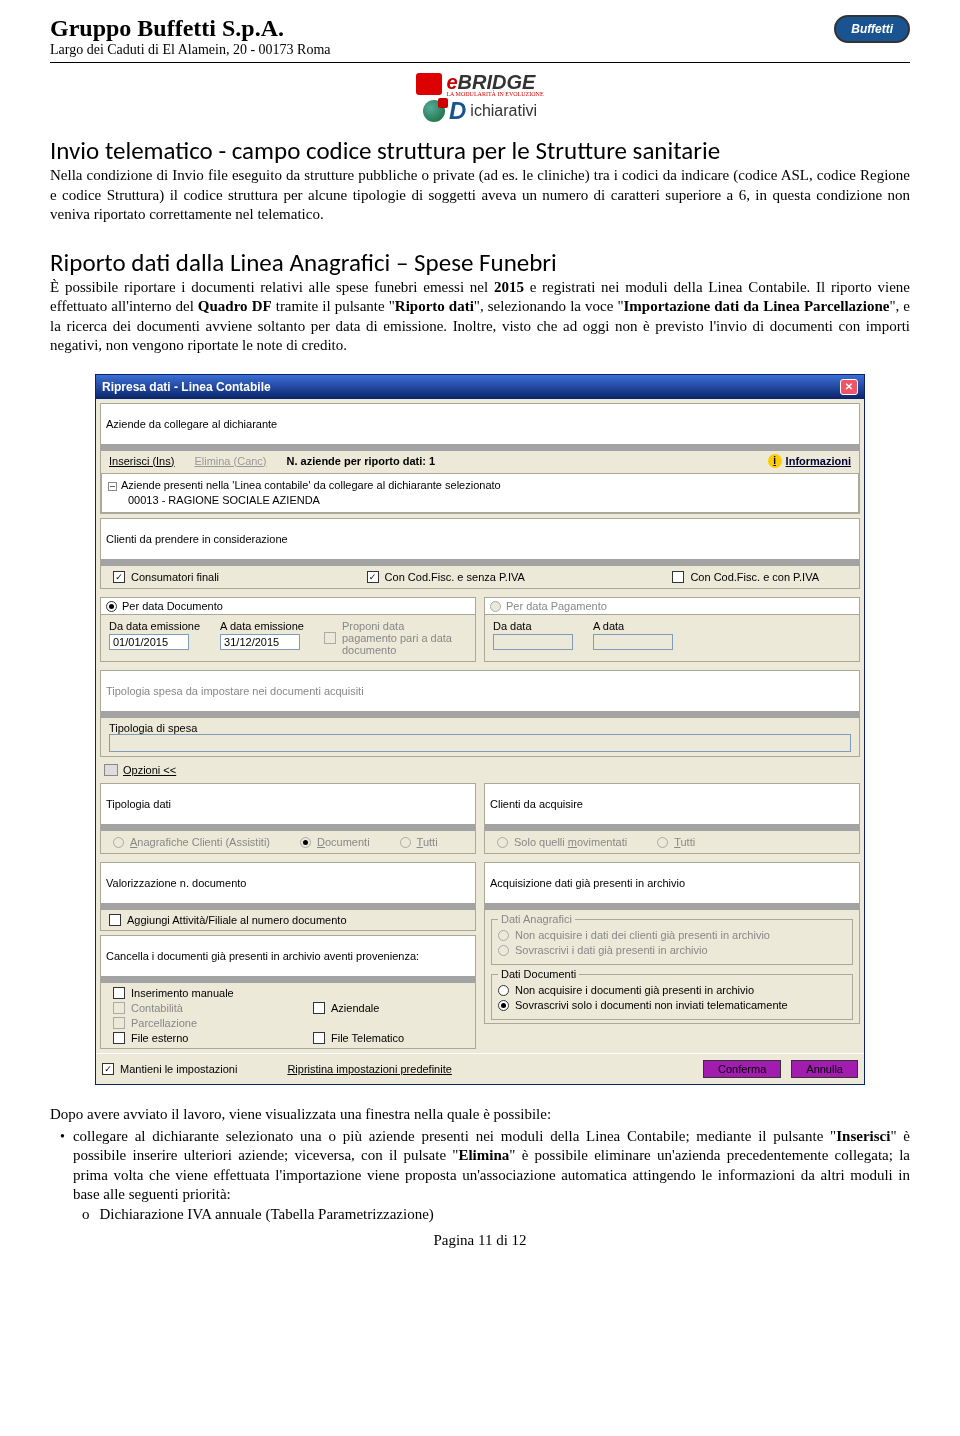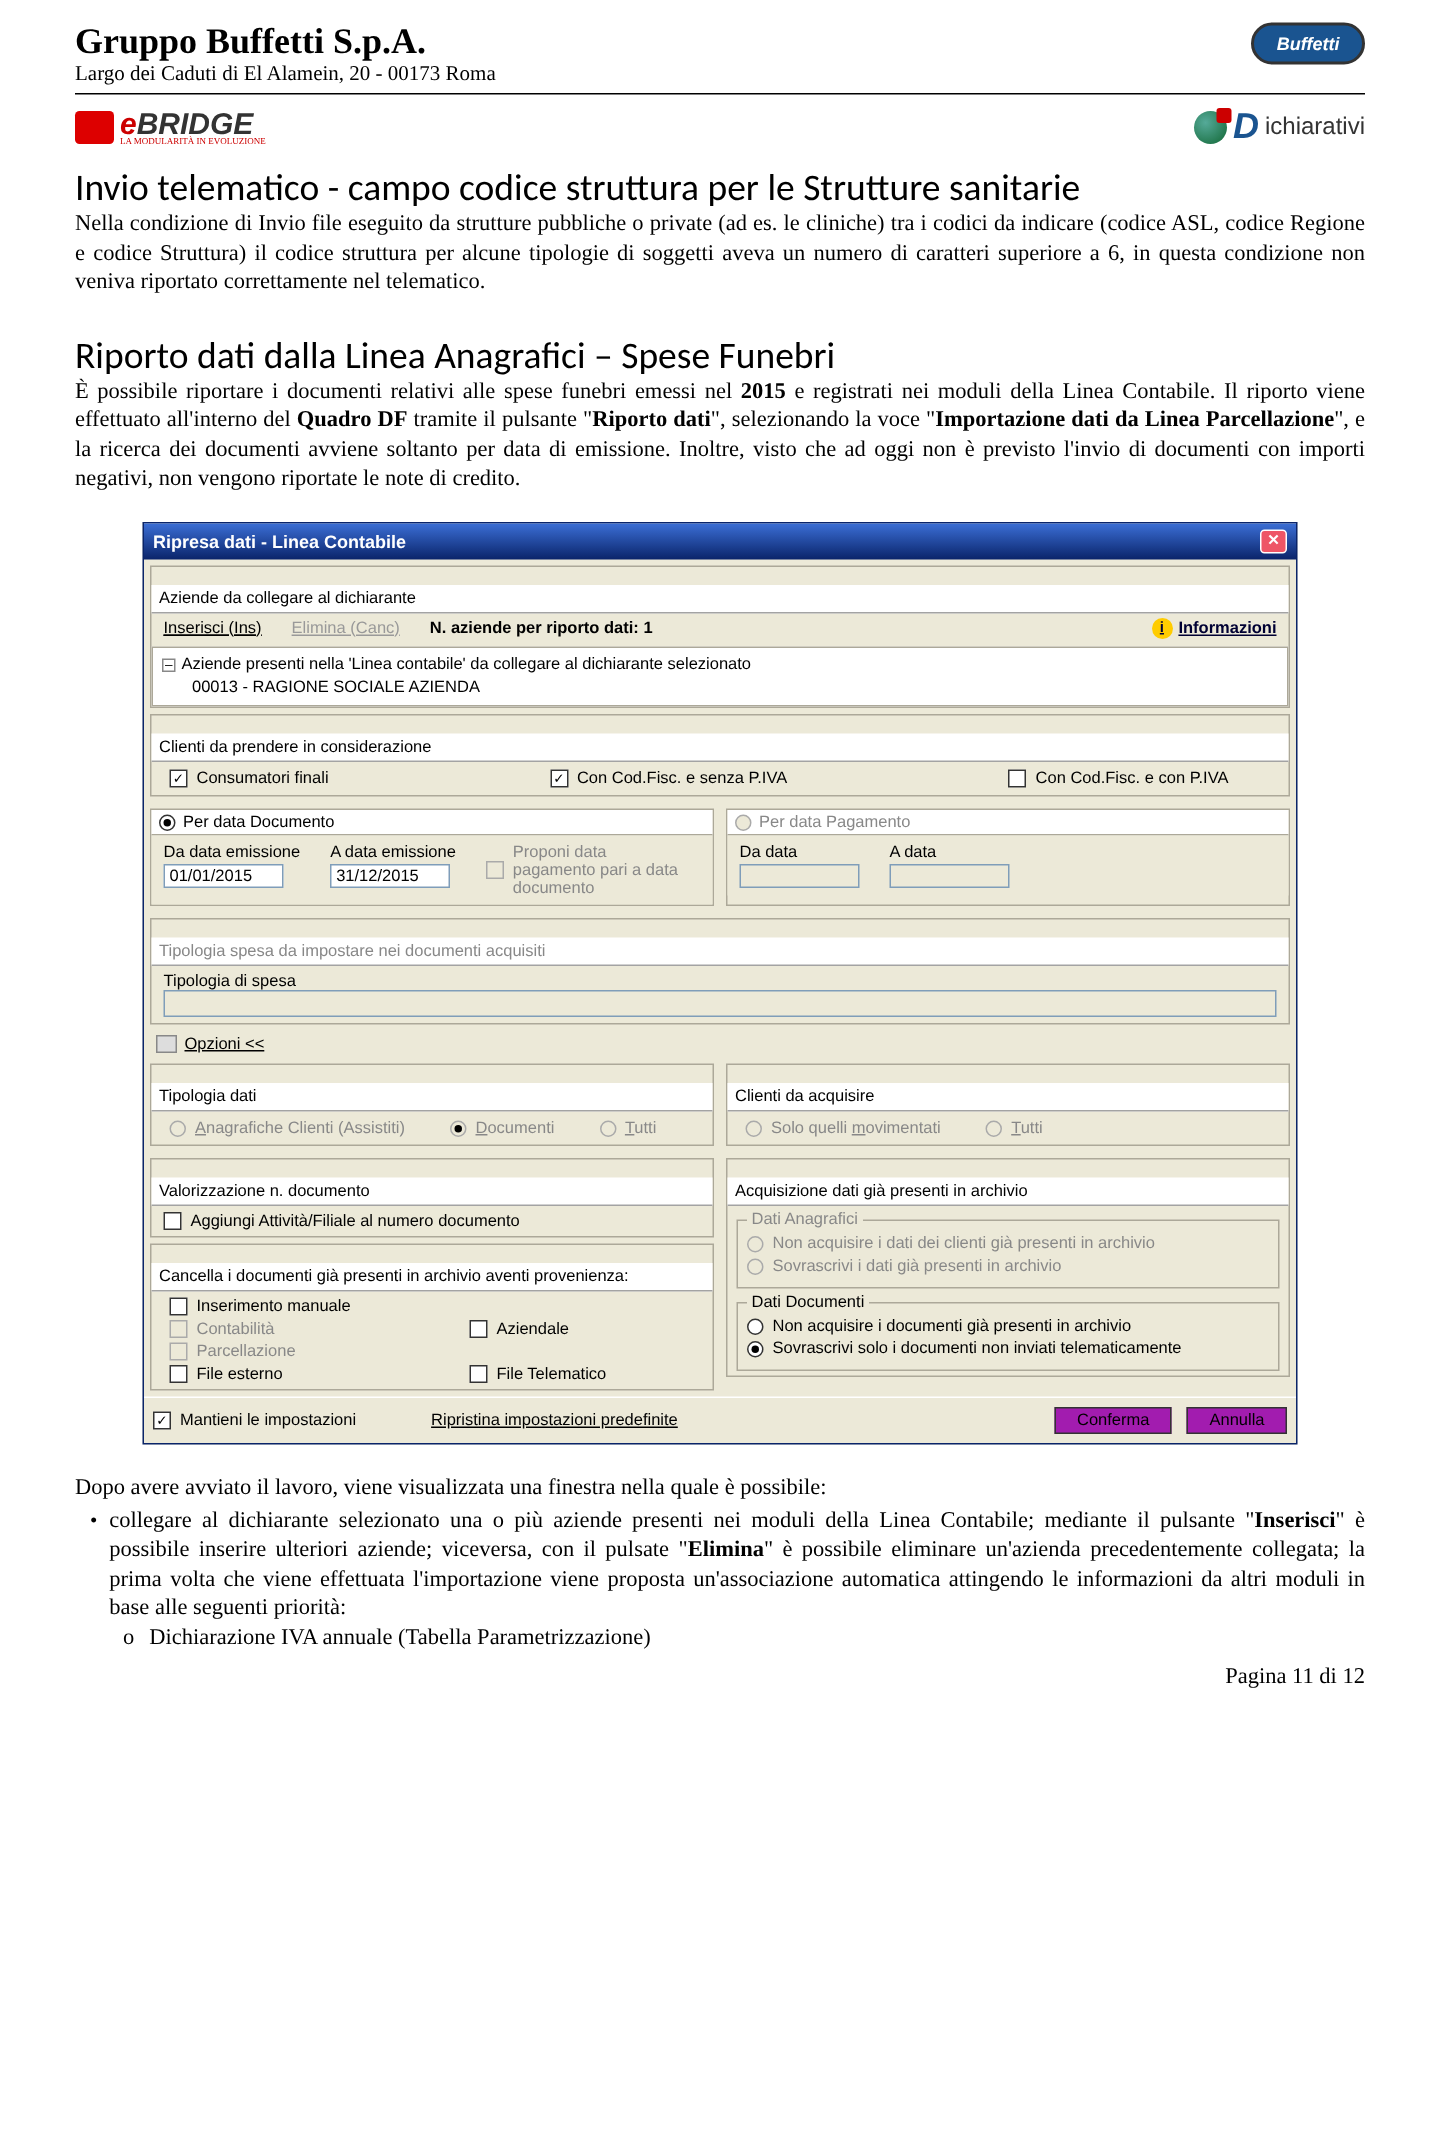--- a/index.html
+++ b/index.html
@@ -3,42 +3,42 @@
 <meta charset="utf-8">
 <style>
   * { box-sizing: border-box; margin: 0; padding: 0; }
   body { font-family: "Times New Roman", serif; background: #fff; width: 960px; margin: 0 auto; color: #000; padding: 0 50px; }
   .header { padding-top: 15px; }
   .header-top { display: flex; justify-content: space-between; align-items: flex-start; }
   .company-name { font-size: 24px; font-weight: bold; }
   .company-addr { font-size: 14px; }
   .logo-buffetti { background: #1a5490; color: #fff; padding: 5px 15px; border-radius: 18px; font-weight: bold; font-style: italic; font-size: 12px; border: 2px solid #333; font-family: Arial, sans-serif; }
   .hr1 { border: 0; border-top: 1px solid #000; margin: 4px 0 8px 0; }
-  .header-logos { display: flex; justify-content: space-between; align-items: center; margin: 5px 0 10px 0; }
+  .header-logos { display: flex; justify-content: space-between; align-items: center; margin: 5px 0 10px 0; flex-direction: column; }
   .ebridge { display: flex; align-items: center; gap: 4px; }
   .ebridge-icon { width: 26px; height: 22px; background: #d00; border-radius: 3px; position: relative; }
   .ebridge-text { font-style: italic; font-weight: bold; font-size: 20px; font-family: Arial, sans-serif; }
   .ebridge-text .e { color: #c00; }
   .ebridge-text .bridge { color: #333; }
   .ebridge-sub { font-size: 6px; color: #c00; display: block; margin-top: -3px; }
   .dichiarativi { display: flex; align-items: center; gap: 4px; font-family: Arial, sans-serif; }
   .dichiarativi-icon { width: 22px; height: 22px; border-radius: 50%; background: radial-gradient(circle at 35% 35%, #5a9, #163); position: relative; }
   .dichiarativi-icon::after { content: ""; position: absolute; width: 10px; height: 10px; background: #c00; border-radius: 2px; top: -2px; right: -3px; }
   .dichiarativi .d { font-size: 24px; font-weight: bold; color: #1a5490; font-style: italic; }
   .dichiarativi .rest { font-size: 16px; color: #333; }
   h1 { font-family: Calibri, Arial, sans-serif; font-size: 25px; font-weight: normal; color: #000; margin-top: 8px; }
   h1 + p, h1 ~ p.intro { font-size: 15px; line-height: 1.3; text-align: justify; }
   p.body { font-size: 15px; line-height: 1.3; text-align: justify; margin: 0; }
   .section2 { margin-top: 22px; }
   .dialog { margin: 18px auto 0 auto; width: 770px; font-family: Tahoma, Arial, sans-serif; font-size: 11px; background: #ece9d8; border: 1px solid #0a246a; }
   .titlebar { background: linear-gradient(#3b6ed5, #0a246a); color: #fff; padding: 4px 6px; display: flex; justify-content: space-between; align-items: center; font-weight: bold; font-size: 12px; }
   .close-btn { width: 18px; height: 16px; background: #e56; border: 1px solid #fff; border-radius: 3px; color: #fff; display: flex; align-items: center; justify-content: center; font-size: 10px; font-weight: bold; line-height: 1; }
   .dlg-body { padding: 0; }
   .groupbox { border: 1px solid #aca899; margin: 4px; background: #ece9d8; }
-  .groupbox-title { background: #fff; border-bottom: 1px solid #a3a3a3; padding: 3px 5px; font-size: 11px; margin-top: 12px; }
+  .groupbox-title { background: #fff; border-bottom: 7px solid #a3a3a3; padding: 14px 5px; font-size: 11px; }
   .groupbox-title.disabled { color: #888; }
   .groupbox-content { padding: 4px 8px; }
   .row { display: flex; align-items: center; gap: 6px; }
   .toolbar-row { display: flex; align-items: center; padding: 3px 8px; gap: 20px; }
   .link-btn { color: #000; text-decoration: underline; }
   .link-btn.disabled { color: #999; }
   .info-btn { margin-left: auto; display: flex; align-items: center; gap: 4px; text-decoration: underline; font-weight: bold; color: #003; }
   .info-icon { width: 14px; height: 14px; border-radius: 50%; background: #fc0; color: #003; font-weight: bold; display: flex; align-items: center; justify-content: center; font-size: 10px; }
   .tree { background: #fff; border: 1px solid #aca899; padding: 4px 6px; line-height: 1.4; margin-top: 2px; }
   .tree-line1 { }
@@ -72,21 +72,21 @@
   .stack { display: flex; flex-direction: column; gap: 3px; padding: 4px 12px; }
   .two-col-check { display: flex; }
   .two-col-check .colA { width: 200px; }
   .footer-row { display: flex; align-items: center; padding: 6px; gap: 10px; border-top: 1px solid #fff; }
   .btn { background: #a21caf; border: 1px solid #333; padding: 2px 14px; font-size: 11px; font-family: Tahoma, Arial, sans-serif; }
   .spacer { flex: 1; }
   .after-text { margin-top: 20px; font-size: 15px; line-height: 1.3; text-align: justify; }
   .bullet { display: flex; gap: 8px; margin-top: 2px; }
   .bullet-dot { font-size: 14px; line-height: 1.4; padding-left: 10px; }
   .sub-o { padding-left: 32px; display: flex; gap: 10px; }
-  .page-footer { text-align: right; font-size: 15px; margin-top: 8px; padding-bottom: 20px; }
+  .page-footer { text-align: center; font-size: 15px; margin-top: 8px; padding-bottom: 20px; }
   .uline { text-decoration: underline; }
 </style>
 </head>
 <body>
 
 <div class="header">
   <div class="header-top">
     <div>
       <div class="company-name">Gruppo Buffetti S.p.A.</div>
       <div class="company-addr">Largo dei Caduti di El Alamein, 20 - 00173 Roma</div>

